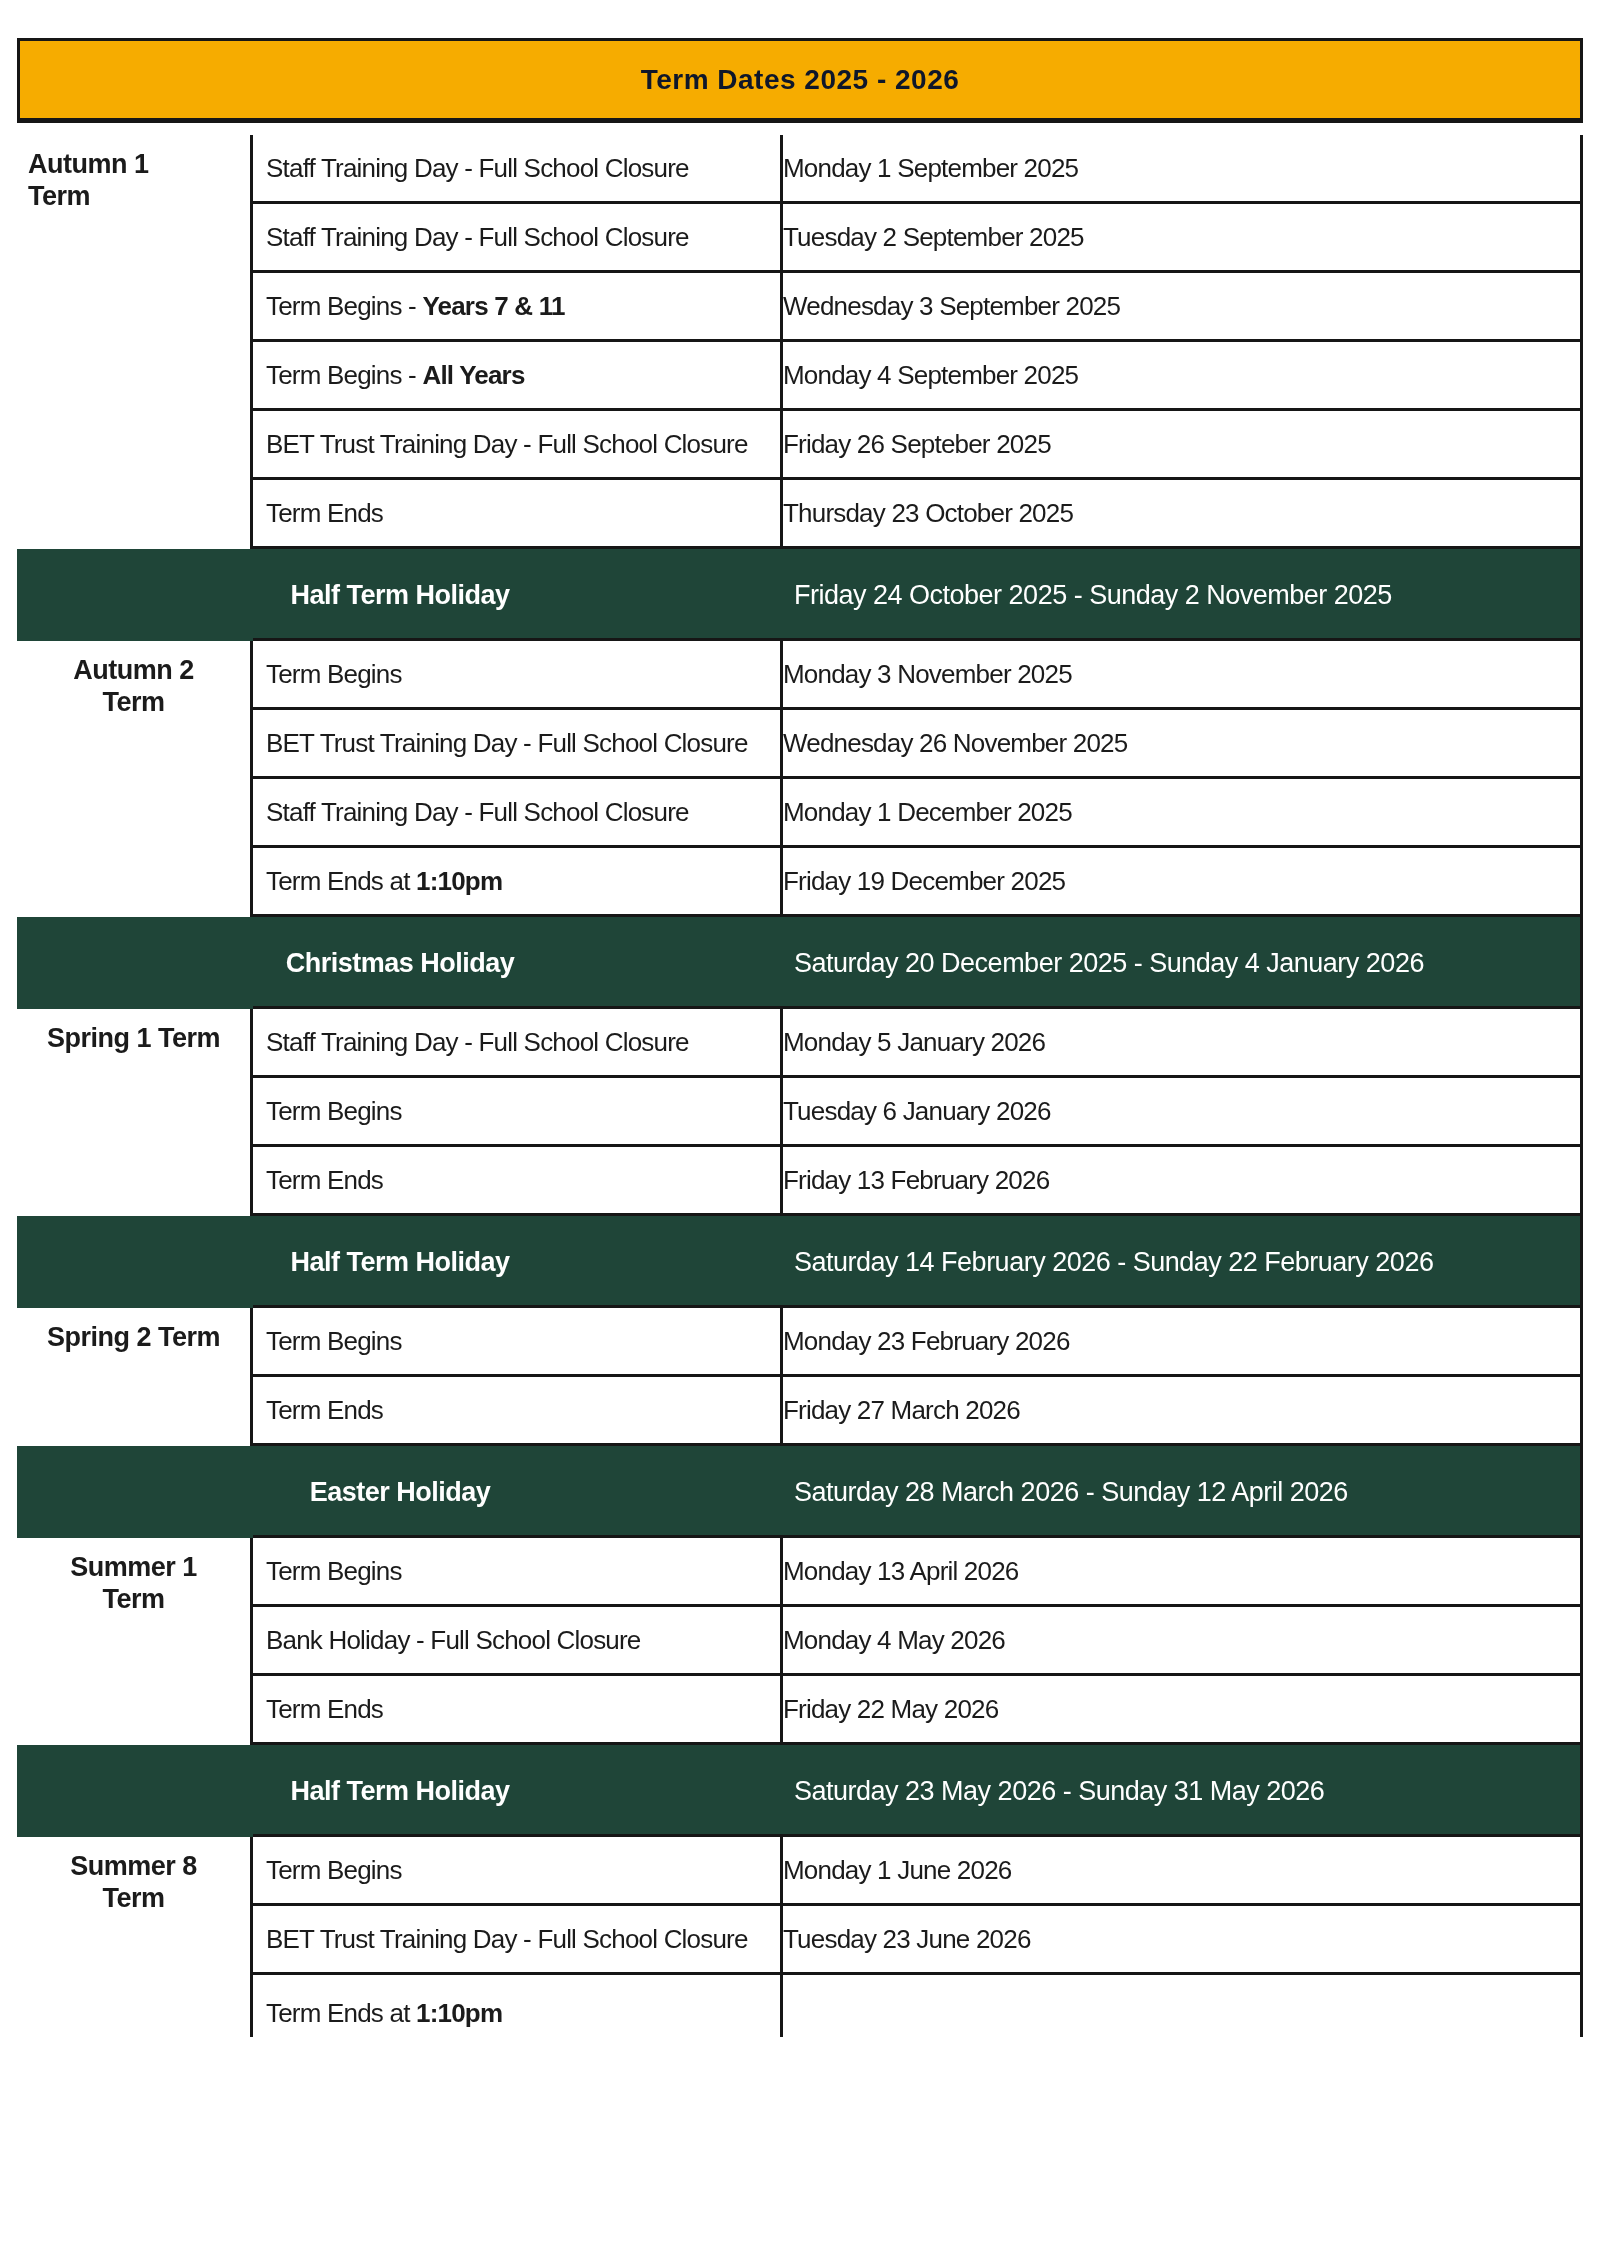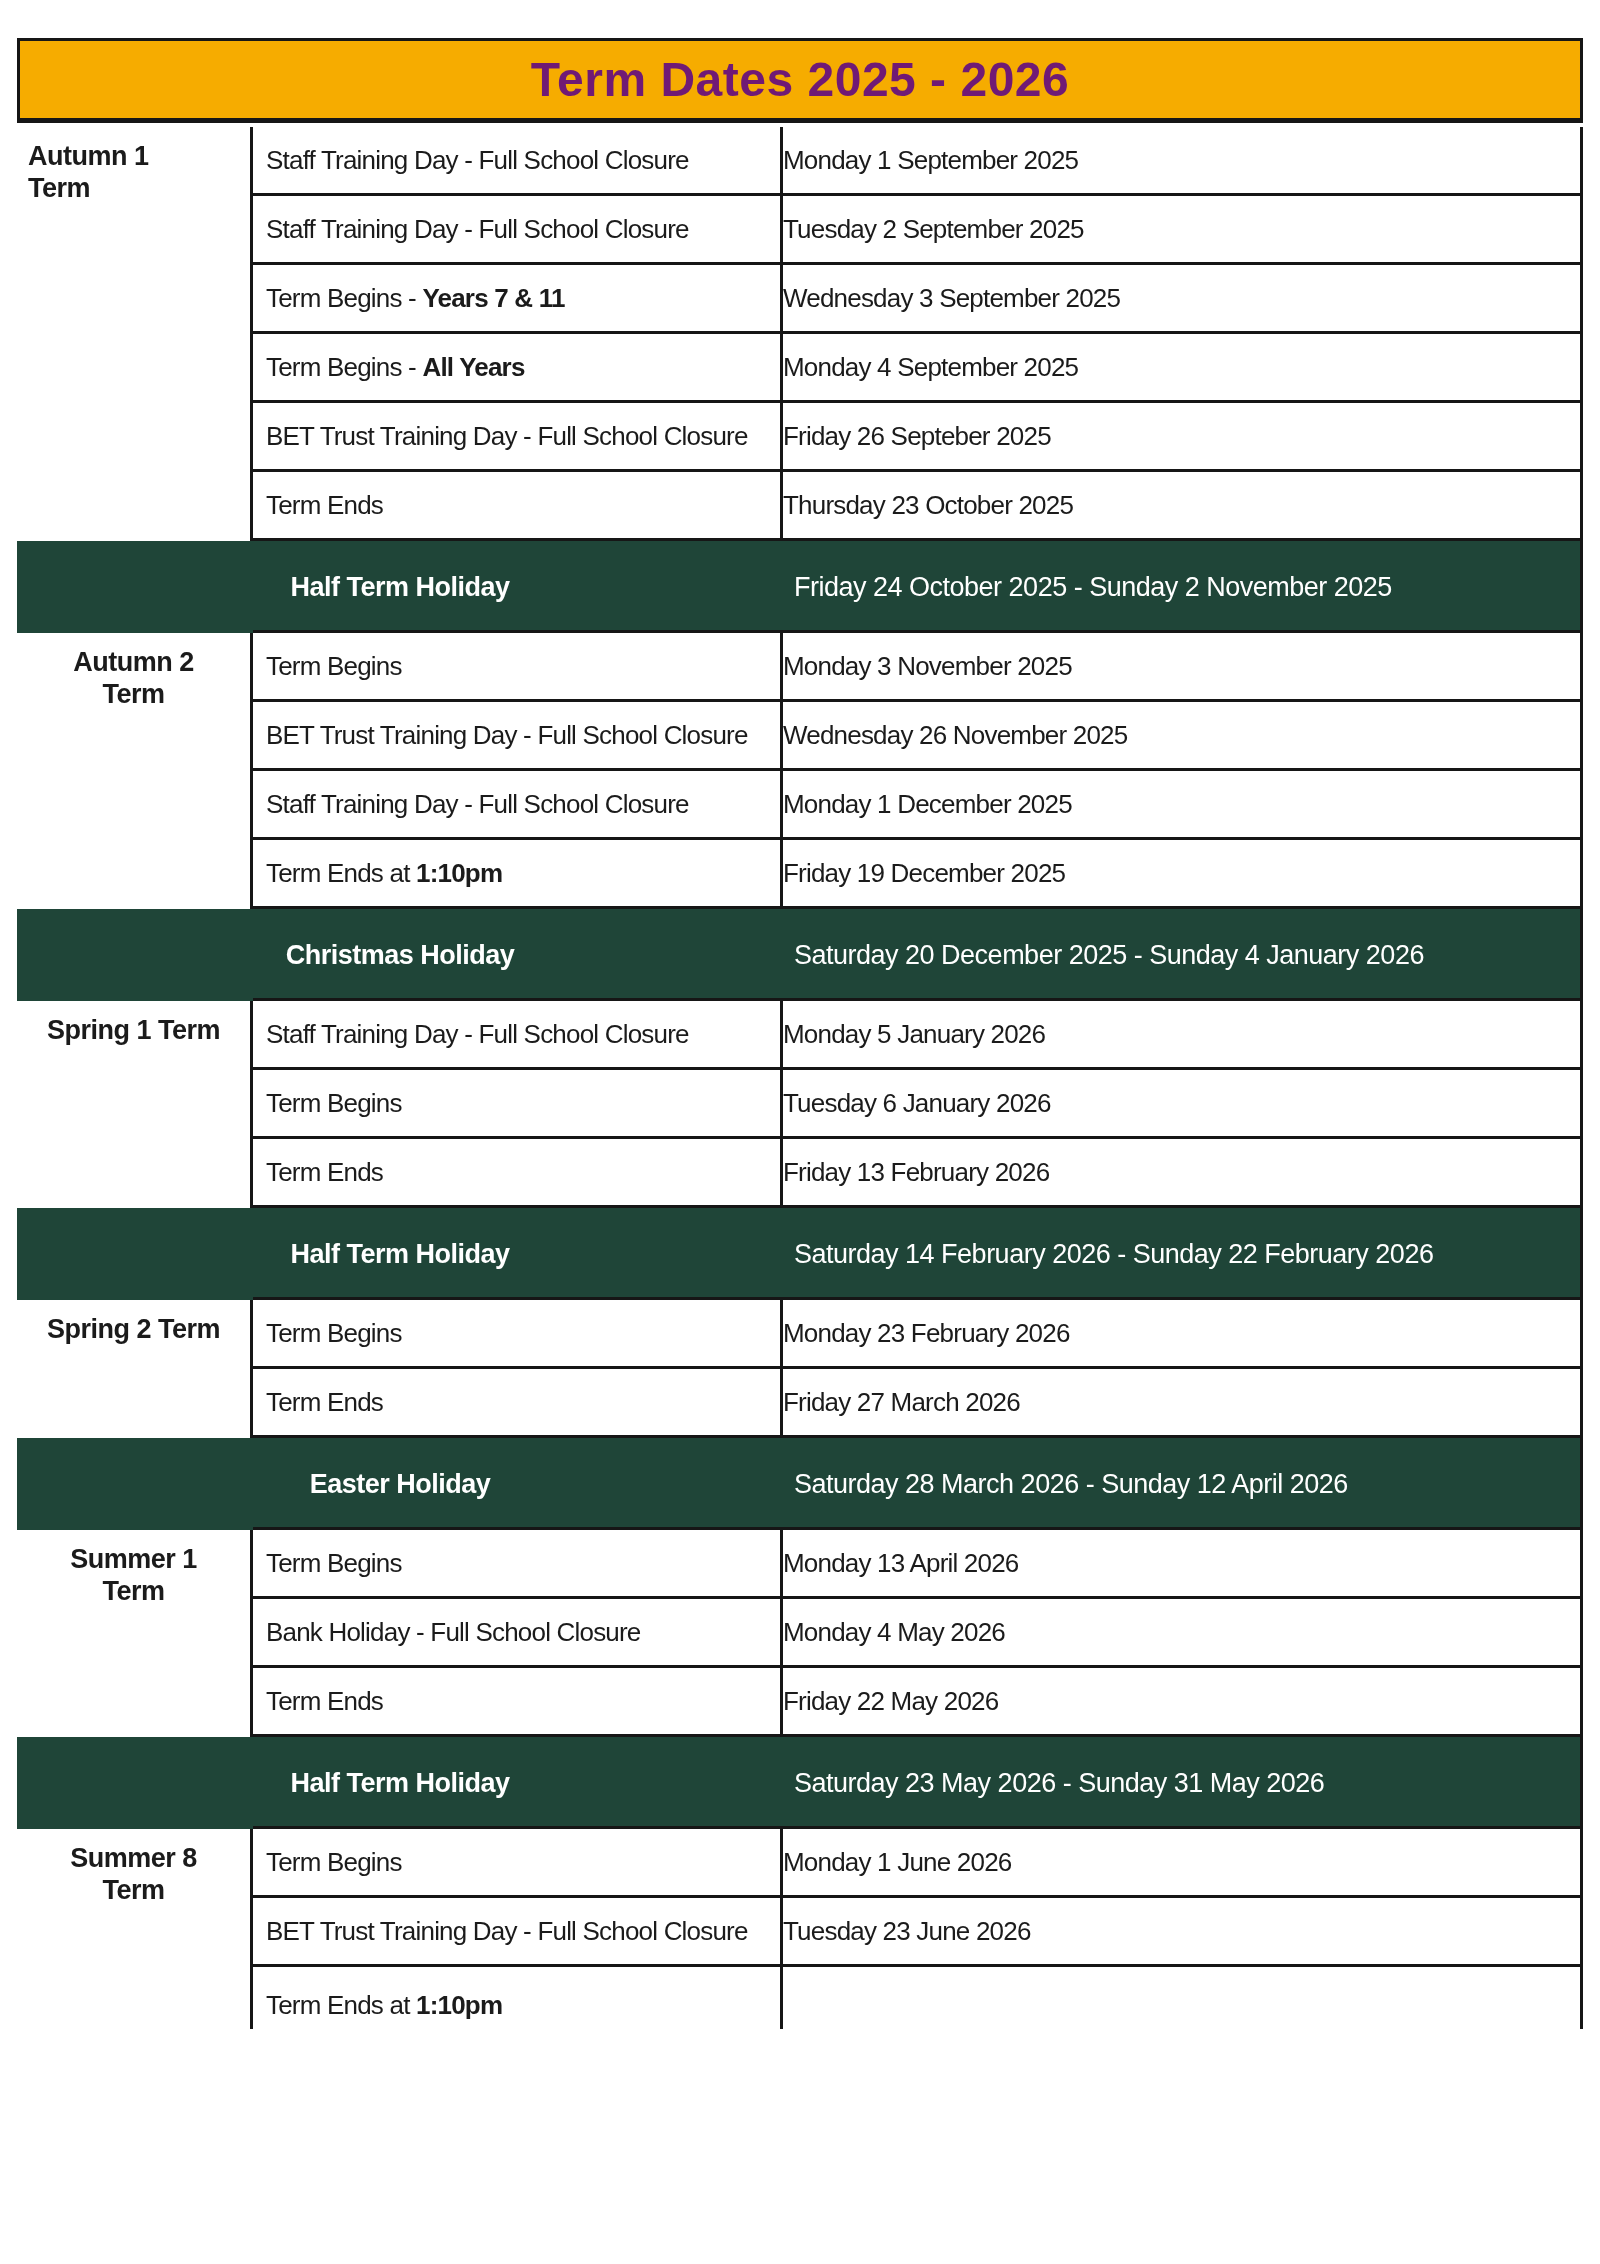--- a/index.html
+++ b/index.html
@@ -15,24 +15,24 @@
     overflow:hidden;position:relative;
   }
   .page{position:absolute;inset:0;}
   .titlebar{
     position:absolute;left:17px;top:38px;width:1566px;height:85px;
     box-sizing:border-box;background:var(--accent);
     border:3px solid var(--line);border-bottom-width:5px;
     display:flex;align-items:center;justify-content:center;
   }
   .titlebar span{
-    font-size:48px;font-weight:bold;letter-spacing:0.5px;color:#701a75;
+    font-size:28px;font-weight:bold;letter-spacing:0.5px;color:#0f172a;
   }
   .table{
-    position:absolute;left:17px;top:127px;width:1566px;
+    position:absolute;left:17px;top:135px;width:1566px;
   }
   .section{display:flex;width:1566px;box-sizing:border-box;}
   .col1{
     width:236px;box-sizing:border-box;border-right:3px solid var(--line);
     padding-top:13px;font-weight:bold;font-size:27px;line-height:1.2;
     letter-spacing:-0.5px;
   }
   .col1.align-center{text-align:center;}
   .col1.align-left{text-align:left;padding-left:11px;}
   .rows{flex:1;display:flex;flex-direction:column;box-sizing:border-box;border-right:3px solid var(--line);}

